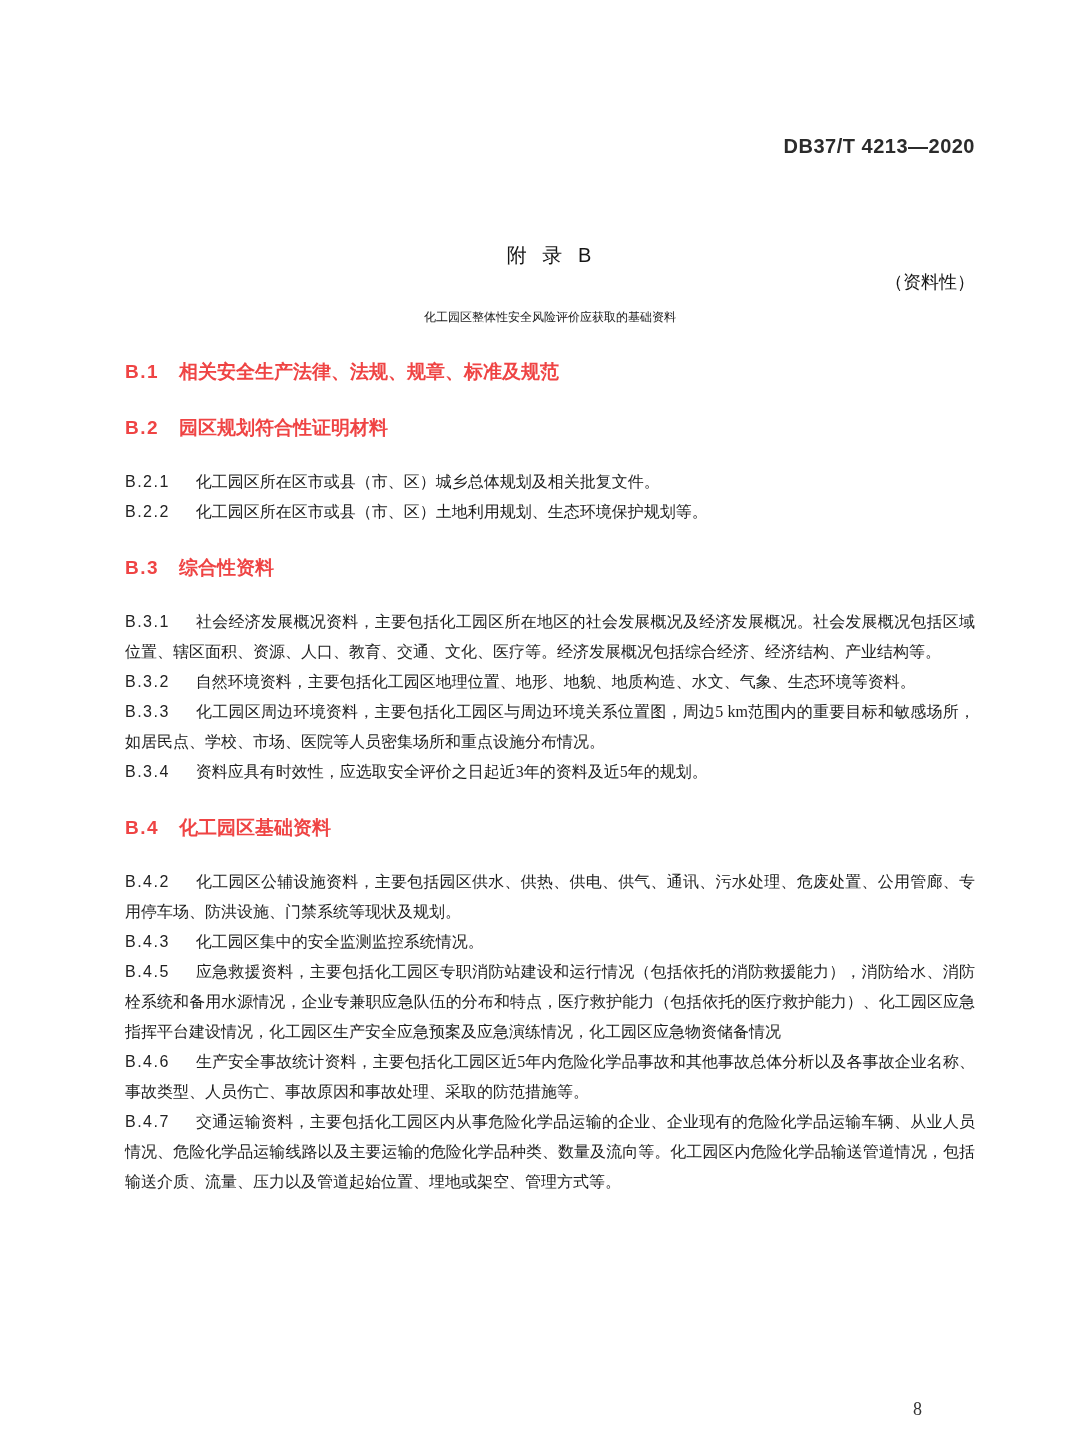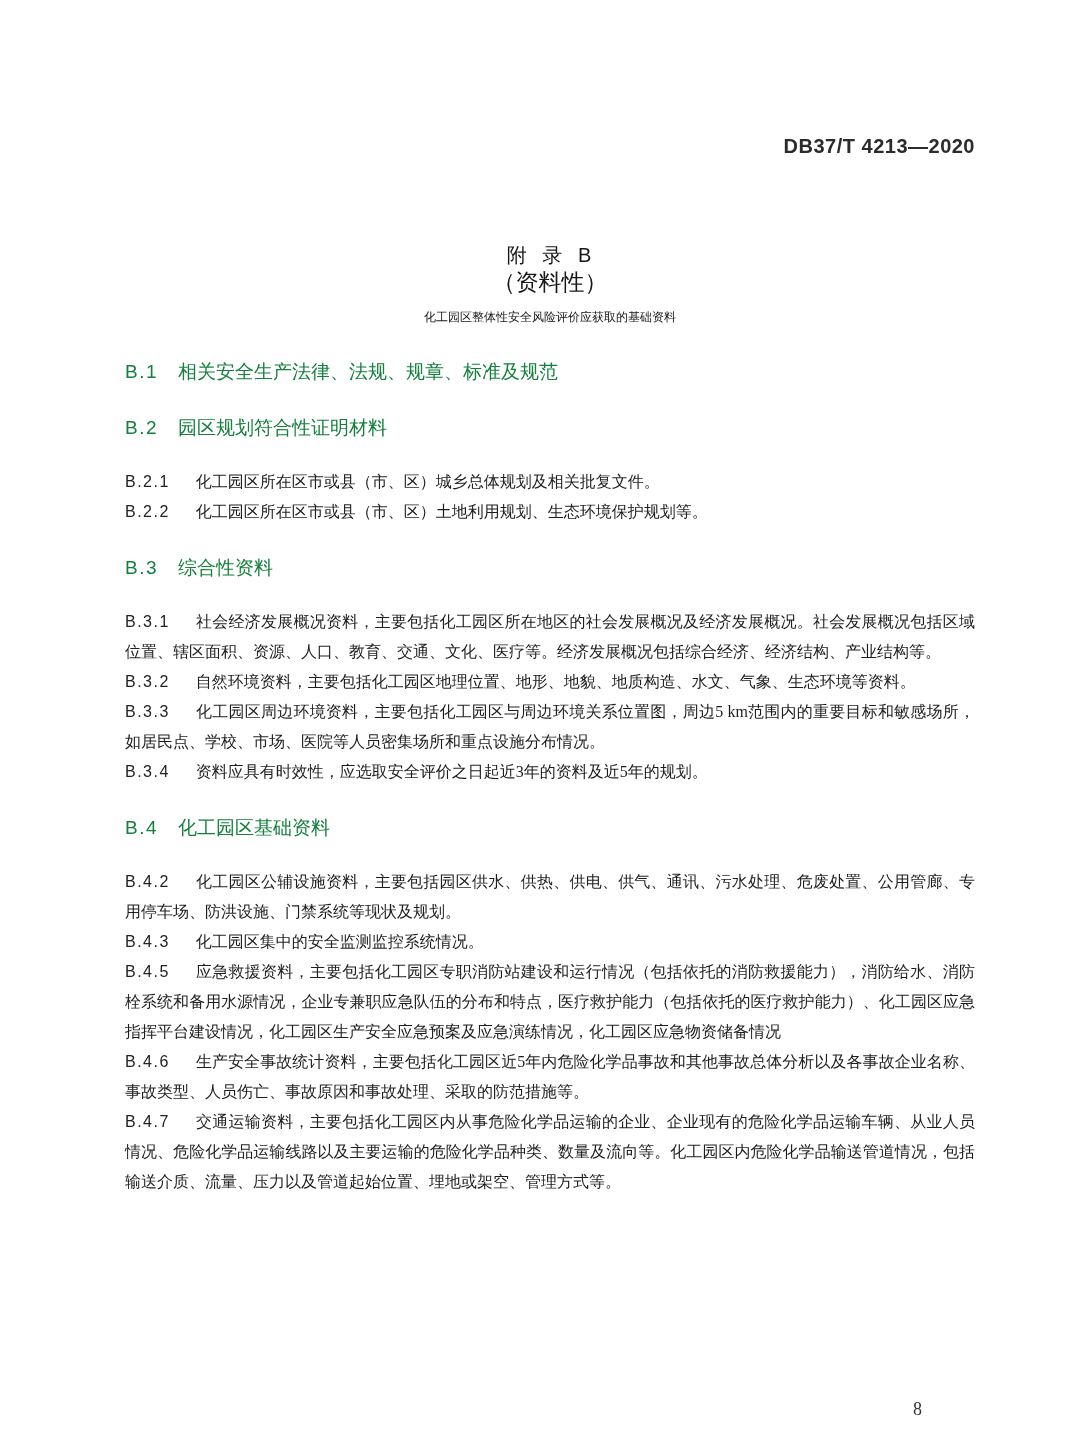--- a/index.html
+++ b/index.html
@@ -39,35 +39,36 @@
     color: #161616;
   }
   .appendix-label {
     margin-top: 84px;
     font-size: 20px;
     line-height: 27px;
     word-spacing: 6px;
     letter-spacing: 2px;
   }
   .appendix-class {
-    font-size: 23px;
+    font-size: 18px;
     line-height: 27px;
+    text-align: right;
   }
   .appendix-title {
     font-size: 12px;
     line-height: 27px;
     margin-top: 8px;
   }
   .sec-head {
     margin: 26px 0 24px 0;
     font-family: "Liberation Sans", "DejaVu Sans", sans-serif;
-    font-weight: 400;
+    font-weight: 700;
     font-size: 19px;
     line-height: 30px;
-    color: #15803d;
+    color: #ef4444;
   }
   .hnum {
     margin-right: 20px;
     letter-spacing: 1.5px;
   }
   .para {
     margin: 0;
     font-size: 16px;
     line-height: 30px;
     text-align: justify;

